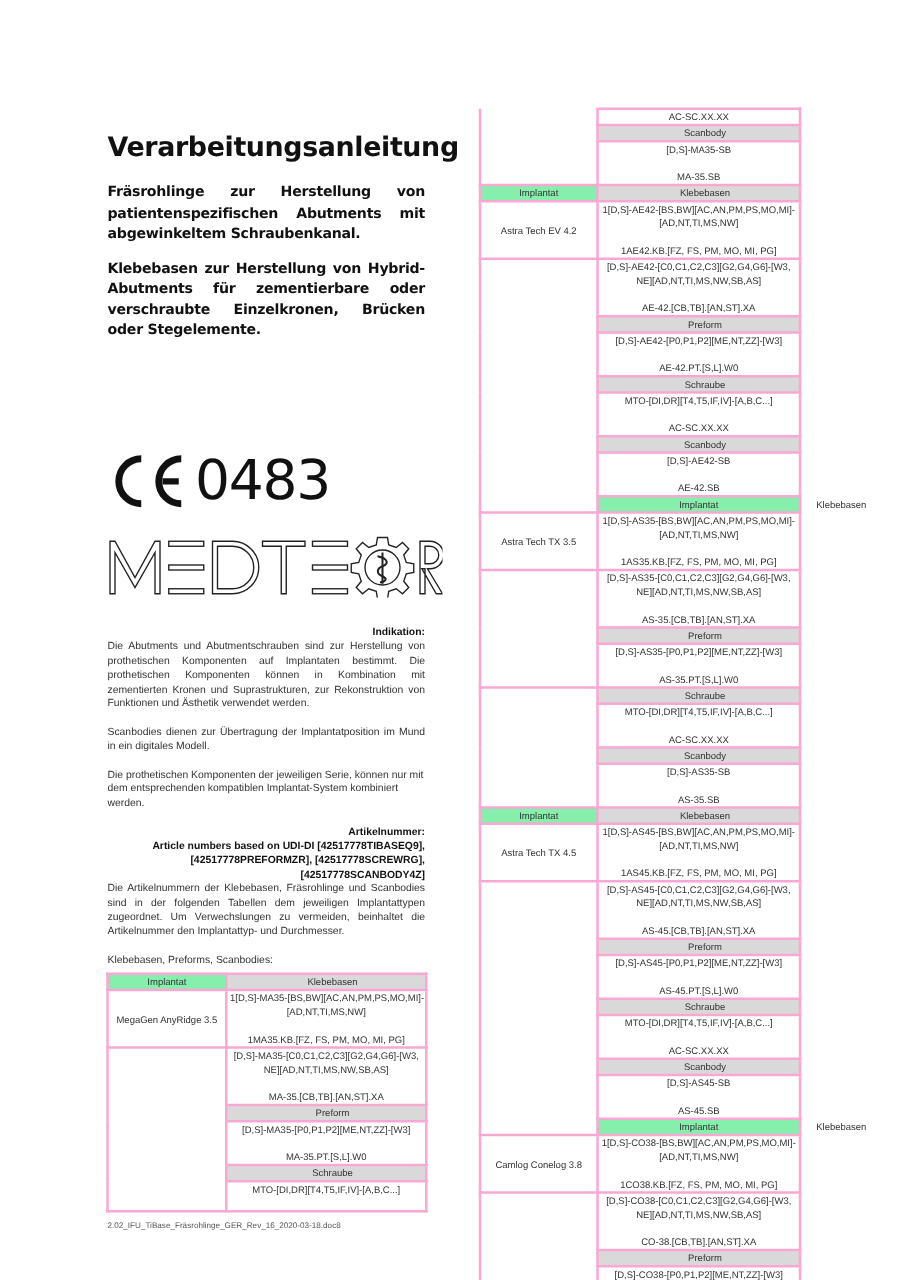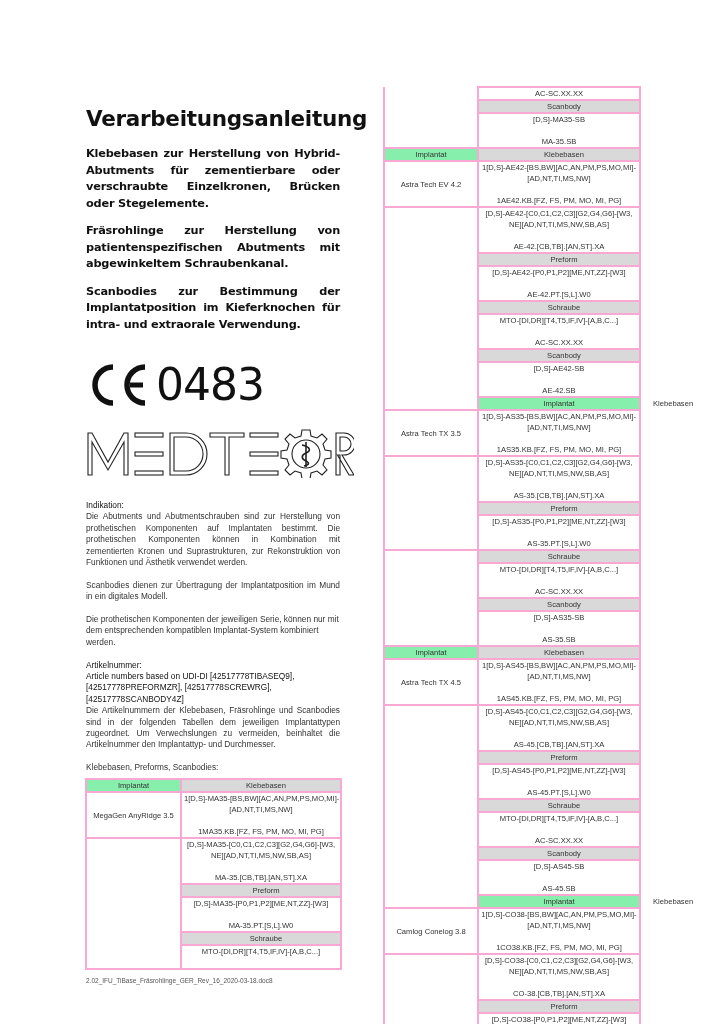--- a/index.html
+++ b/index.html
@@ -10,21 +10,21 @@
   .intro { font-family: "DejaVu Sans", sans-serif; font-weight: bold; font-size: 11.3px; line-height: 16.5px; text-align: justify; margin: 0; color: #111; letter-spacing: -0.2px; }
   .intro + .intro { margin-top: 11px; }
   .intro-wrap { position: absolute; left: 0; top: 42px; width: 254px; }
   .ce-mark { position: absolute; left: 0; top: 256px; display: flex; align-items: center; height: 50px; }
   .ce-symbol { width: 64px; height: 44px; }
   .ce-number { font-family: "DejaVu Sans", sans-serif; font-size: 44px; line-height: 44px; color: #111; margin-left: 6px; letter-spacing: -1px; }
   .logo { position: absolute; left: 0; top: 324px; width: 268px; height: 50px; }
   .body-text { position: absolute; left: 0; top: 396px; width: 254px; font-size: 8.3px; line-height: 11.4px; color: #333; text-align: justify; }
   .body-text p { margin: 0; }
   .body-text .gap { height: 11.4px; }
-  .body-text .bold { font-weight: normal; color: #111; text-align: left; }
+  .body-text .bold { font-weight: bold; color: #111; text-align: right; }
   .body-text .left { text-align: left; }
   .footer { position: absolute; left: 86px; top: 977px; font-size: 6.5px; color: #555; }
 
   table.ifu { border-collapse: collapse; font-size: 7.6px; color: #333; table-layout: fixed; }
   table.ifu td { border: 2px solid #f9a8d4; text-align: center; vertical-align: top; padding: 0 2px; line-height: 11px; }
   table.ifu td.hdr { background: #d9d9d9; height: 10px; padding-left: 12px; }
   table.ifu td.impl-hdr { background: #86efac; height: 10px; }
   table.ifu td.impl-name { vertical-align: middle; }
   .tbl-left { position: absolute; left: 85px; top: 778px; width: 255px; }
   .tbl-left col.c1 { width: 95px; }
@@ -37,23 +37,22 @@
 </style>
 </head>
 <body>
 
 <div class="page">
 
   <div class="left-col">
     <h1 class="title">Verarbeitungsanleitung</h1>
 
     <div class="intro-wrap">
+      <p class="intro">Fräsrohlinge zur Herstellung von patientenspezifischen Abutments mit abgewinkeltem Schraubenkanal.</p>
       <p class="intro">Klebebasen zur Herstellung von Hybrid-Abutments für zementierbare oder verschraubte Einzelkronen, Brücken oder Stegelemente.</p>
-      <p class="intro">Fräsrohlinge zur Herstellung von patientenspezifischen Abutments mit abgewinkeltem Schraubenkanal.</p>
-      <p class="intro">Scanbodies zur Bestimmung der Implantatposition im Kieferknochen für intra- und extraorale Verwendung.</p>
     </div>
 
     <div class="ce-mark">
       <svg class="ce-symbol" viewBox="0 0 64 44">
         <path d="M27 4 A18 18 0 1 0 27 40" fill="none" stroke="#111" stroke-width="5.5"></path>
         <path d="M59 4 A18 18 0 1 0 59 40" fill="none" stroke="#111" stroke-width="5.5"></path>
         <line x1="44" y1="22" x2="57" y2="22" stroke="#111" stroke-width="5"></line>
       </svg>
       <span class="ce-number">0483</span>
     </div>

